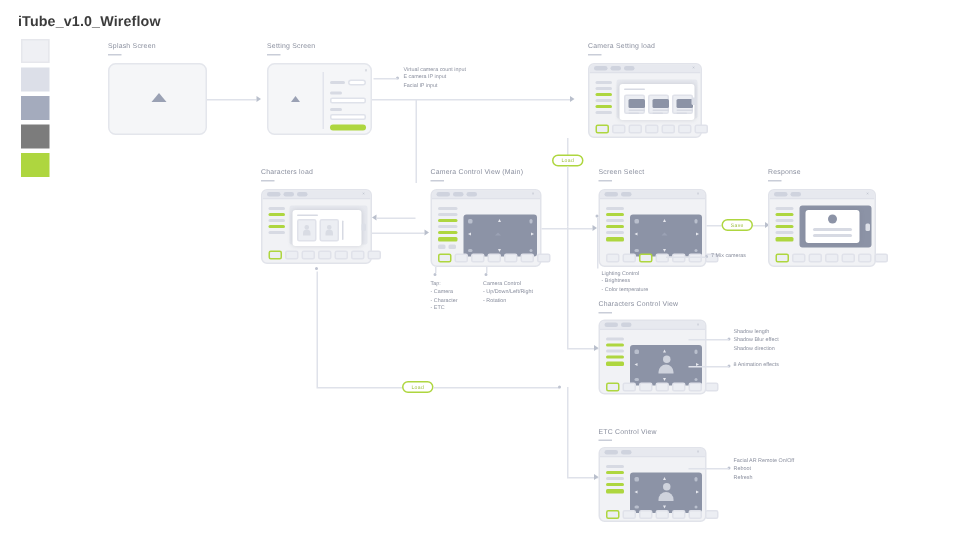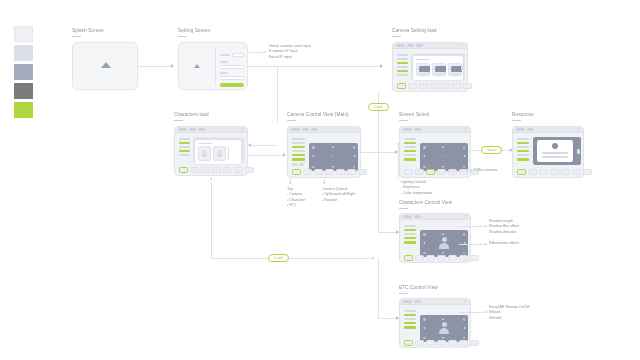--- a/index.html
+++ b/index.html
@@ -93,20 +93,21 @@
   .thumb{background:#eceef3;border:1px solid #e0e2ea;border-radius:1.5px;box-sizing:border-box;}
   .thumb.sel{border-color:#aed63f;}
 
   .modal{background:#ffffff;border-radius:2px;box-shadow:0 0 3px rgba(120,125,140,.25);}
 </style>
 </head>
 <body>
 
 <div class="canvas">
 
+  <div class="abs page-title">iTube_v1.0_Wireflow</div>
 
   <div class="abs swatch sw0" style="background:#eff0f4;border:1px solid #e6e7ec;box-sizing:border-box;"></div>
   <div class="abs swatch sw1" style="background:#dcdfe8;"></div>
   <div class="abs swatch sw2" style="background:#a4abbd;"></div>
   <div class="abs swatch sw3" style="background:#7c7c7c;"></div>
   <div class="abs swatch sw4" style="background:#aed63f;"></div>
 
   <div class="abs node-label" style="left:72px;top:28px;">
     <span>Splash Screen</span><span class="rule"></span>
   </div>

